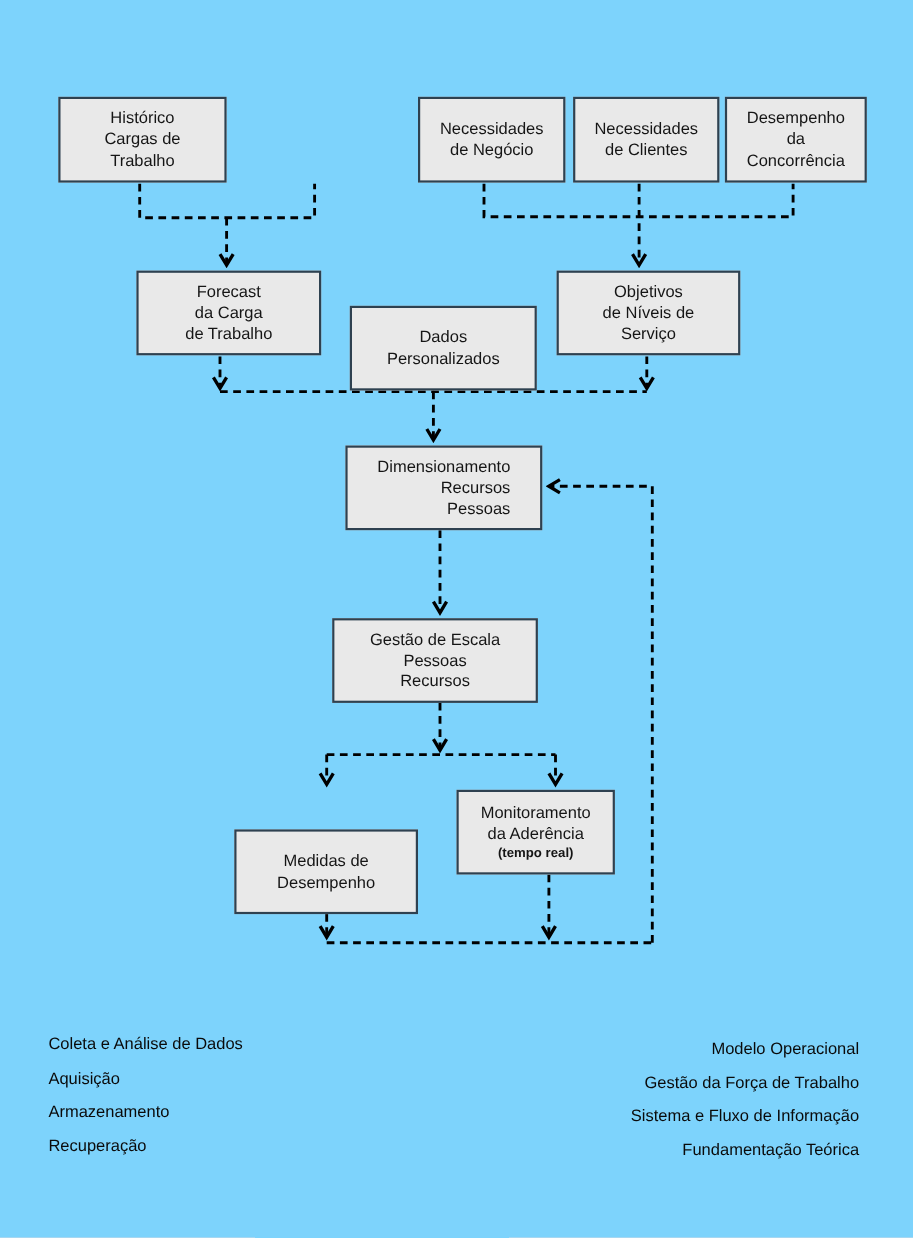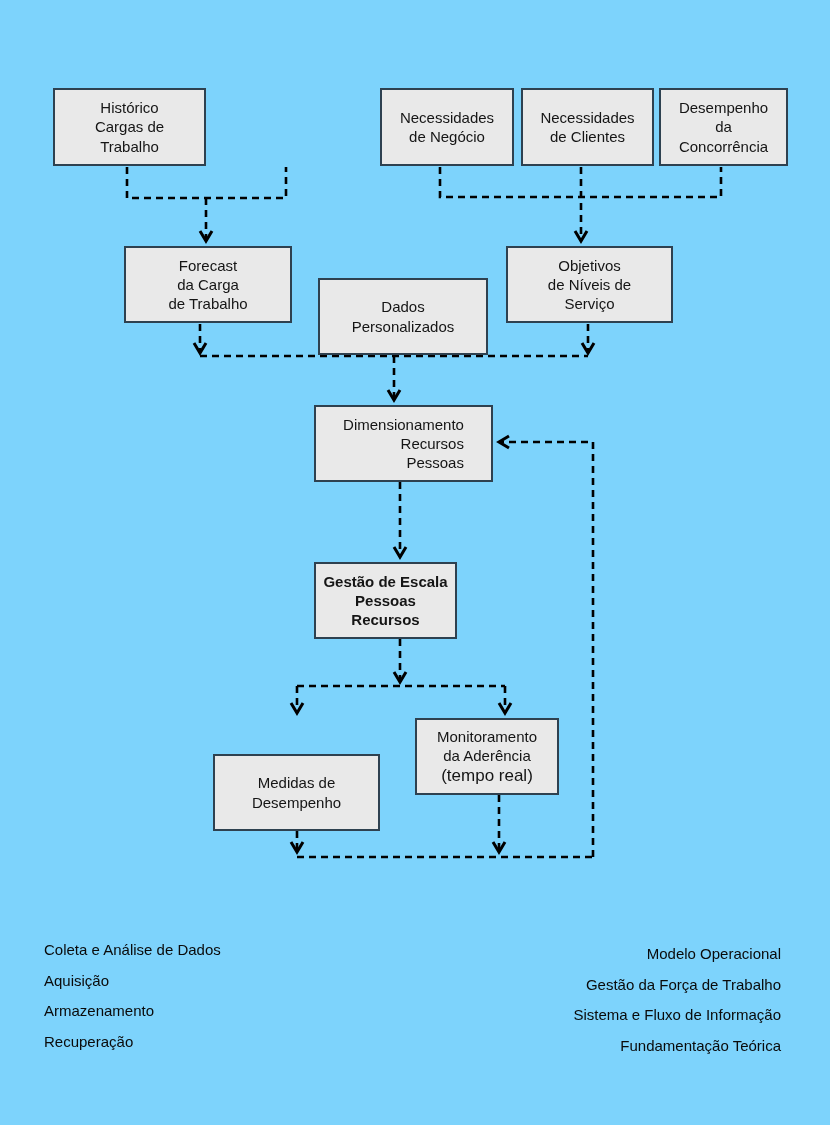--- a/index.html
+++ b/index.html
@@ -32,24 +32,25 @@
     justify-content: center;
     text-align: center;
   }
   .node .lbl {
     white-space: pre-line;
     font-size: 15px;
     line-height: 1.27;
     color: #151515;
   }
   .node .sublbl {
-    font-size: 17px;
+    font-size: 12px;
     line-height: 1.15;
     color: #151515;
     margin-top: 1px;
+    font-weight: bold;
   }
   .legend {
     position: absolute;
     display: flex;
     flex-direction: column;
     gap: 13.5px;
     font-size: 15px;
     color: #0a0a0a;
   }
   .legend.left  { left: 44px;  top: 941px; align-items: flex-start; text-align: center; }
@@ -128,21 +129,21 @@
     <div class="lbl">Objetivos
 de Níveis de
 Serviço</div>
   </div>
 
   <div class="node" style="left:314px; top:405px; width:179px; height:77px;text-align:right;">
     <div class="lbl">Dimensionamento
 Recursos
 Pessoas</div>
   </div>
-  <div class="node" style="left:314px; top:562px; width:143px; height:77px;font-weight:bold;">
+  <div class="node" style="left:302px; top:562px; width:187px; height:77px;">
     <div class="lbl">Gestão de Escala
 Pessoas
 Recursos</div>
   </div>
 
   <div class="node" style="left:213px; top:718px; width:167px; height:77px;margin-top:36px;">
     <div class="lbl">Medidas de
 Desempenho</div>
   </div>
   <div class="node" style="left:415px; top:718px; width:144px; height:77px;">

